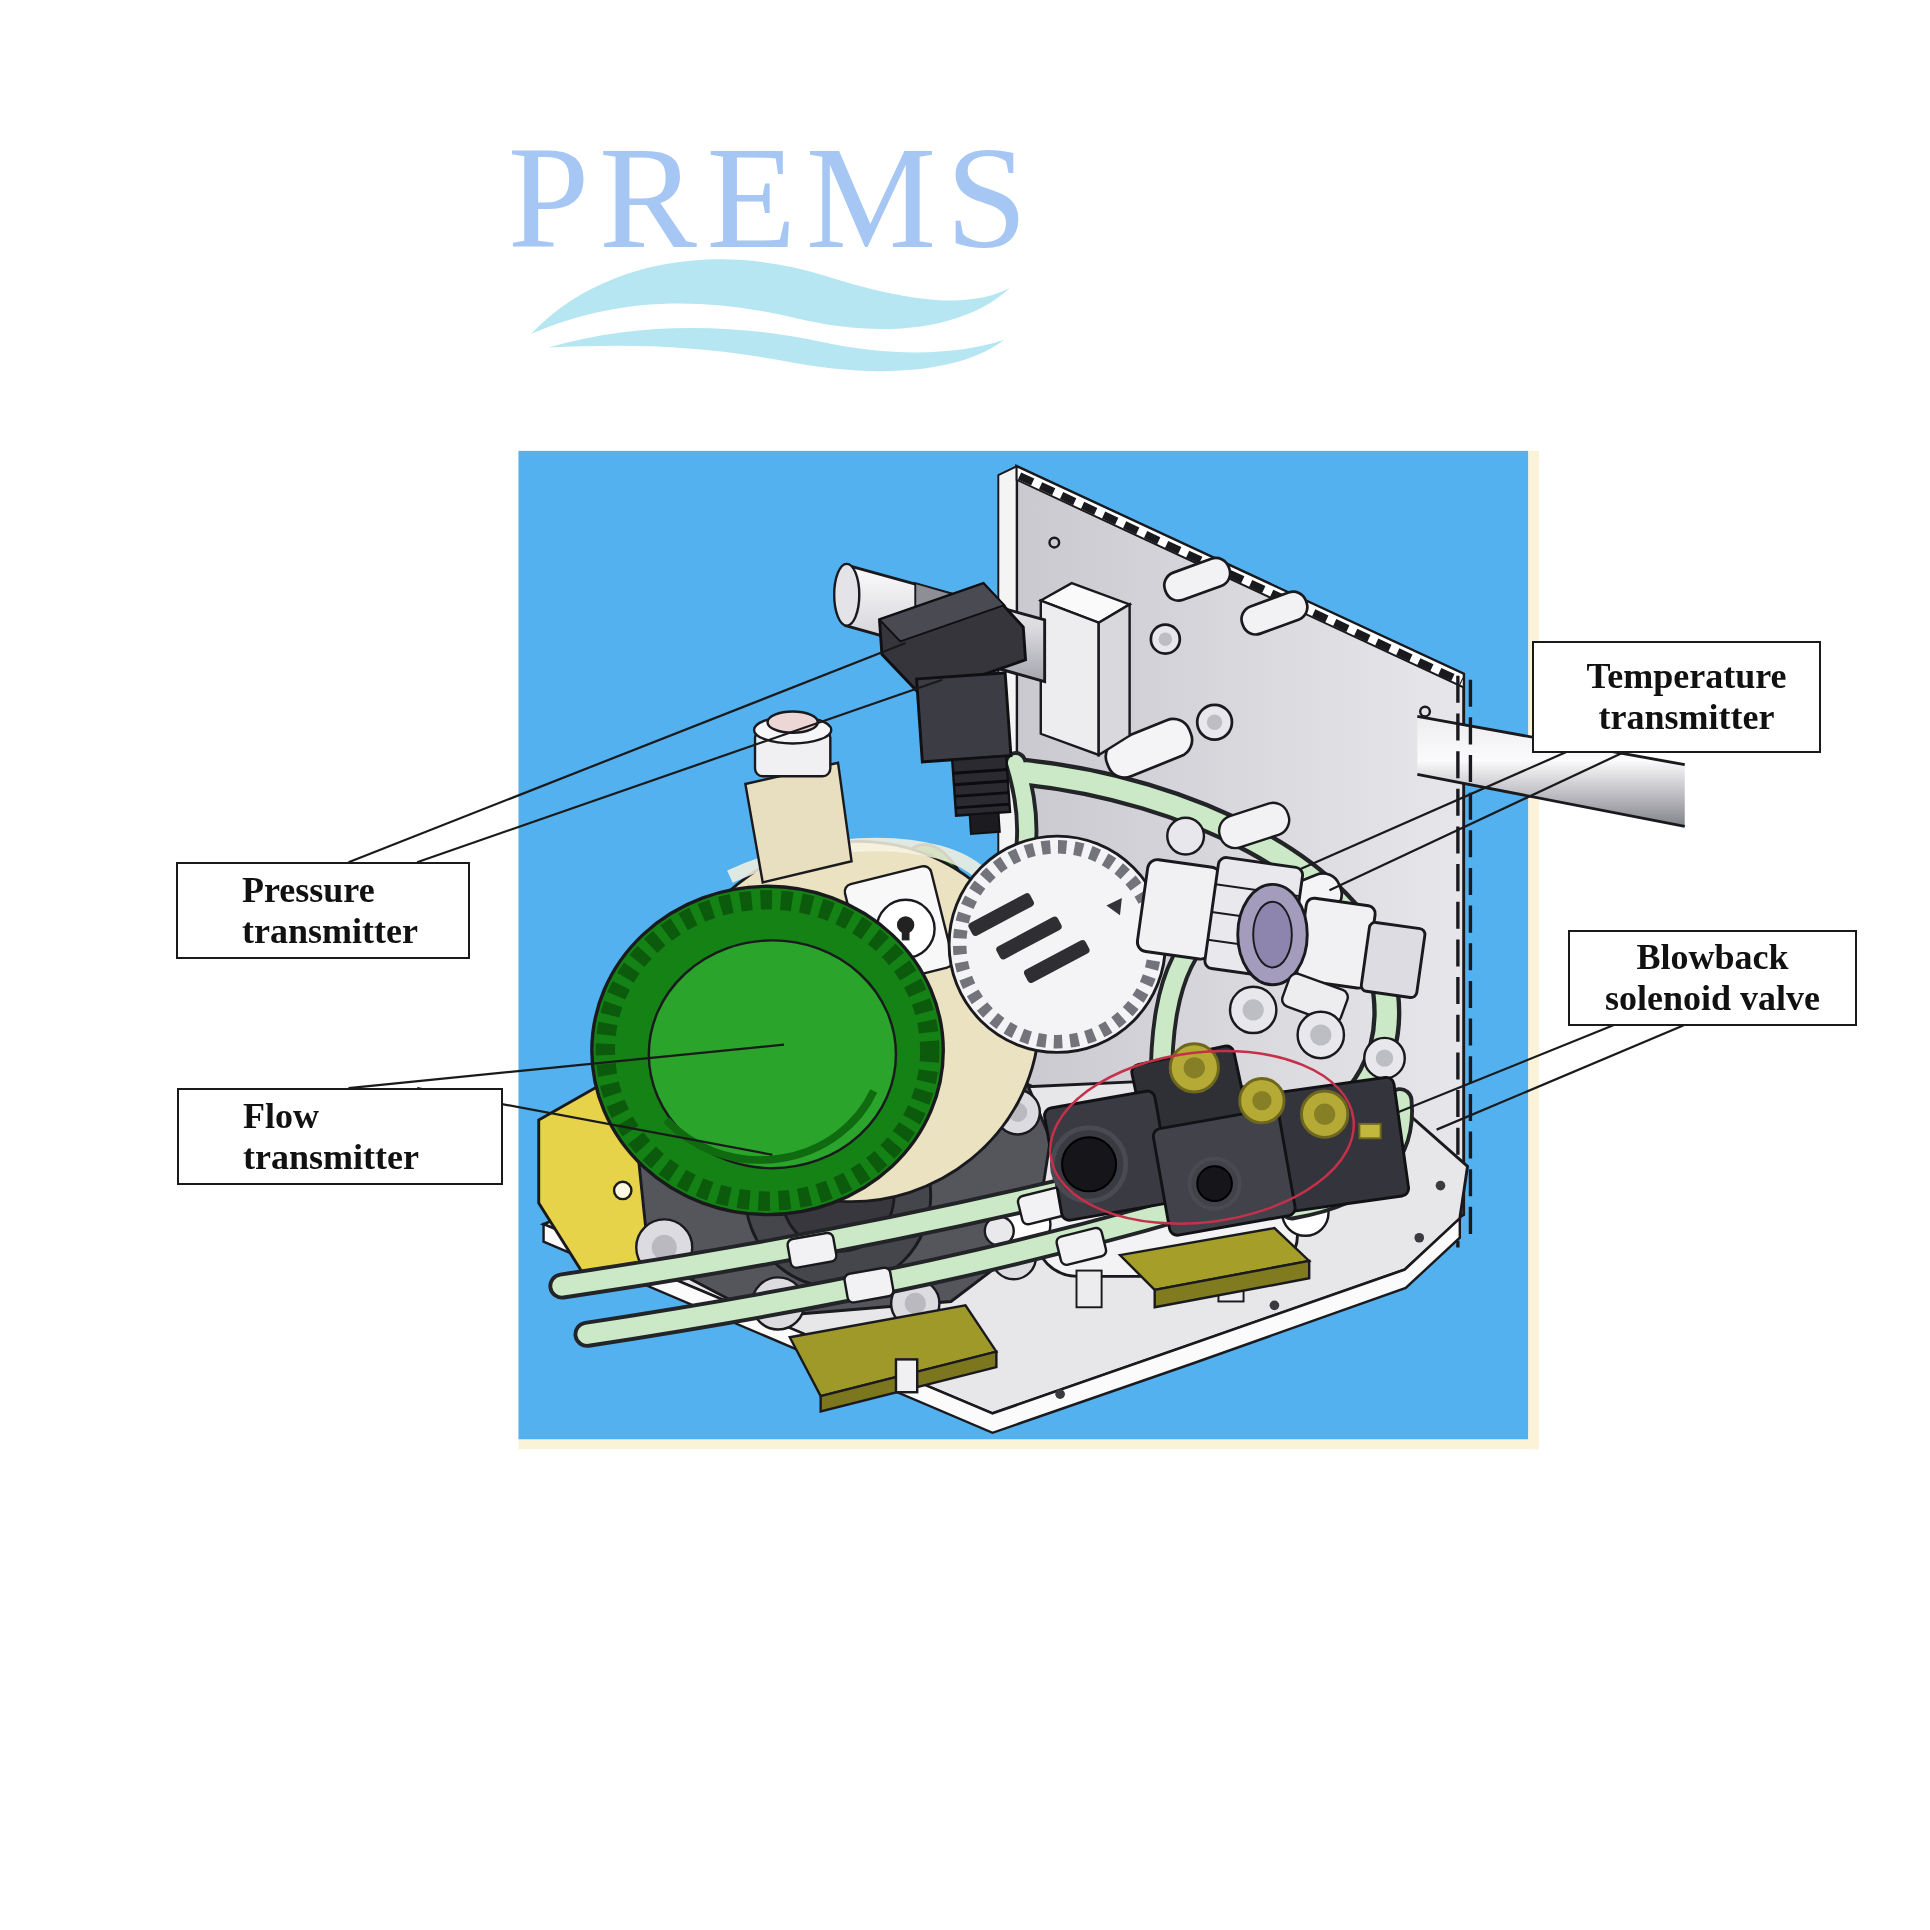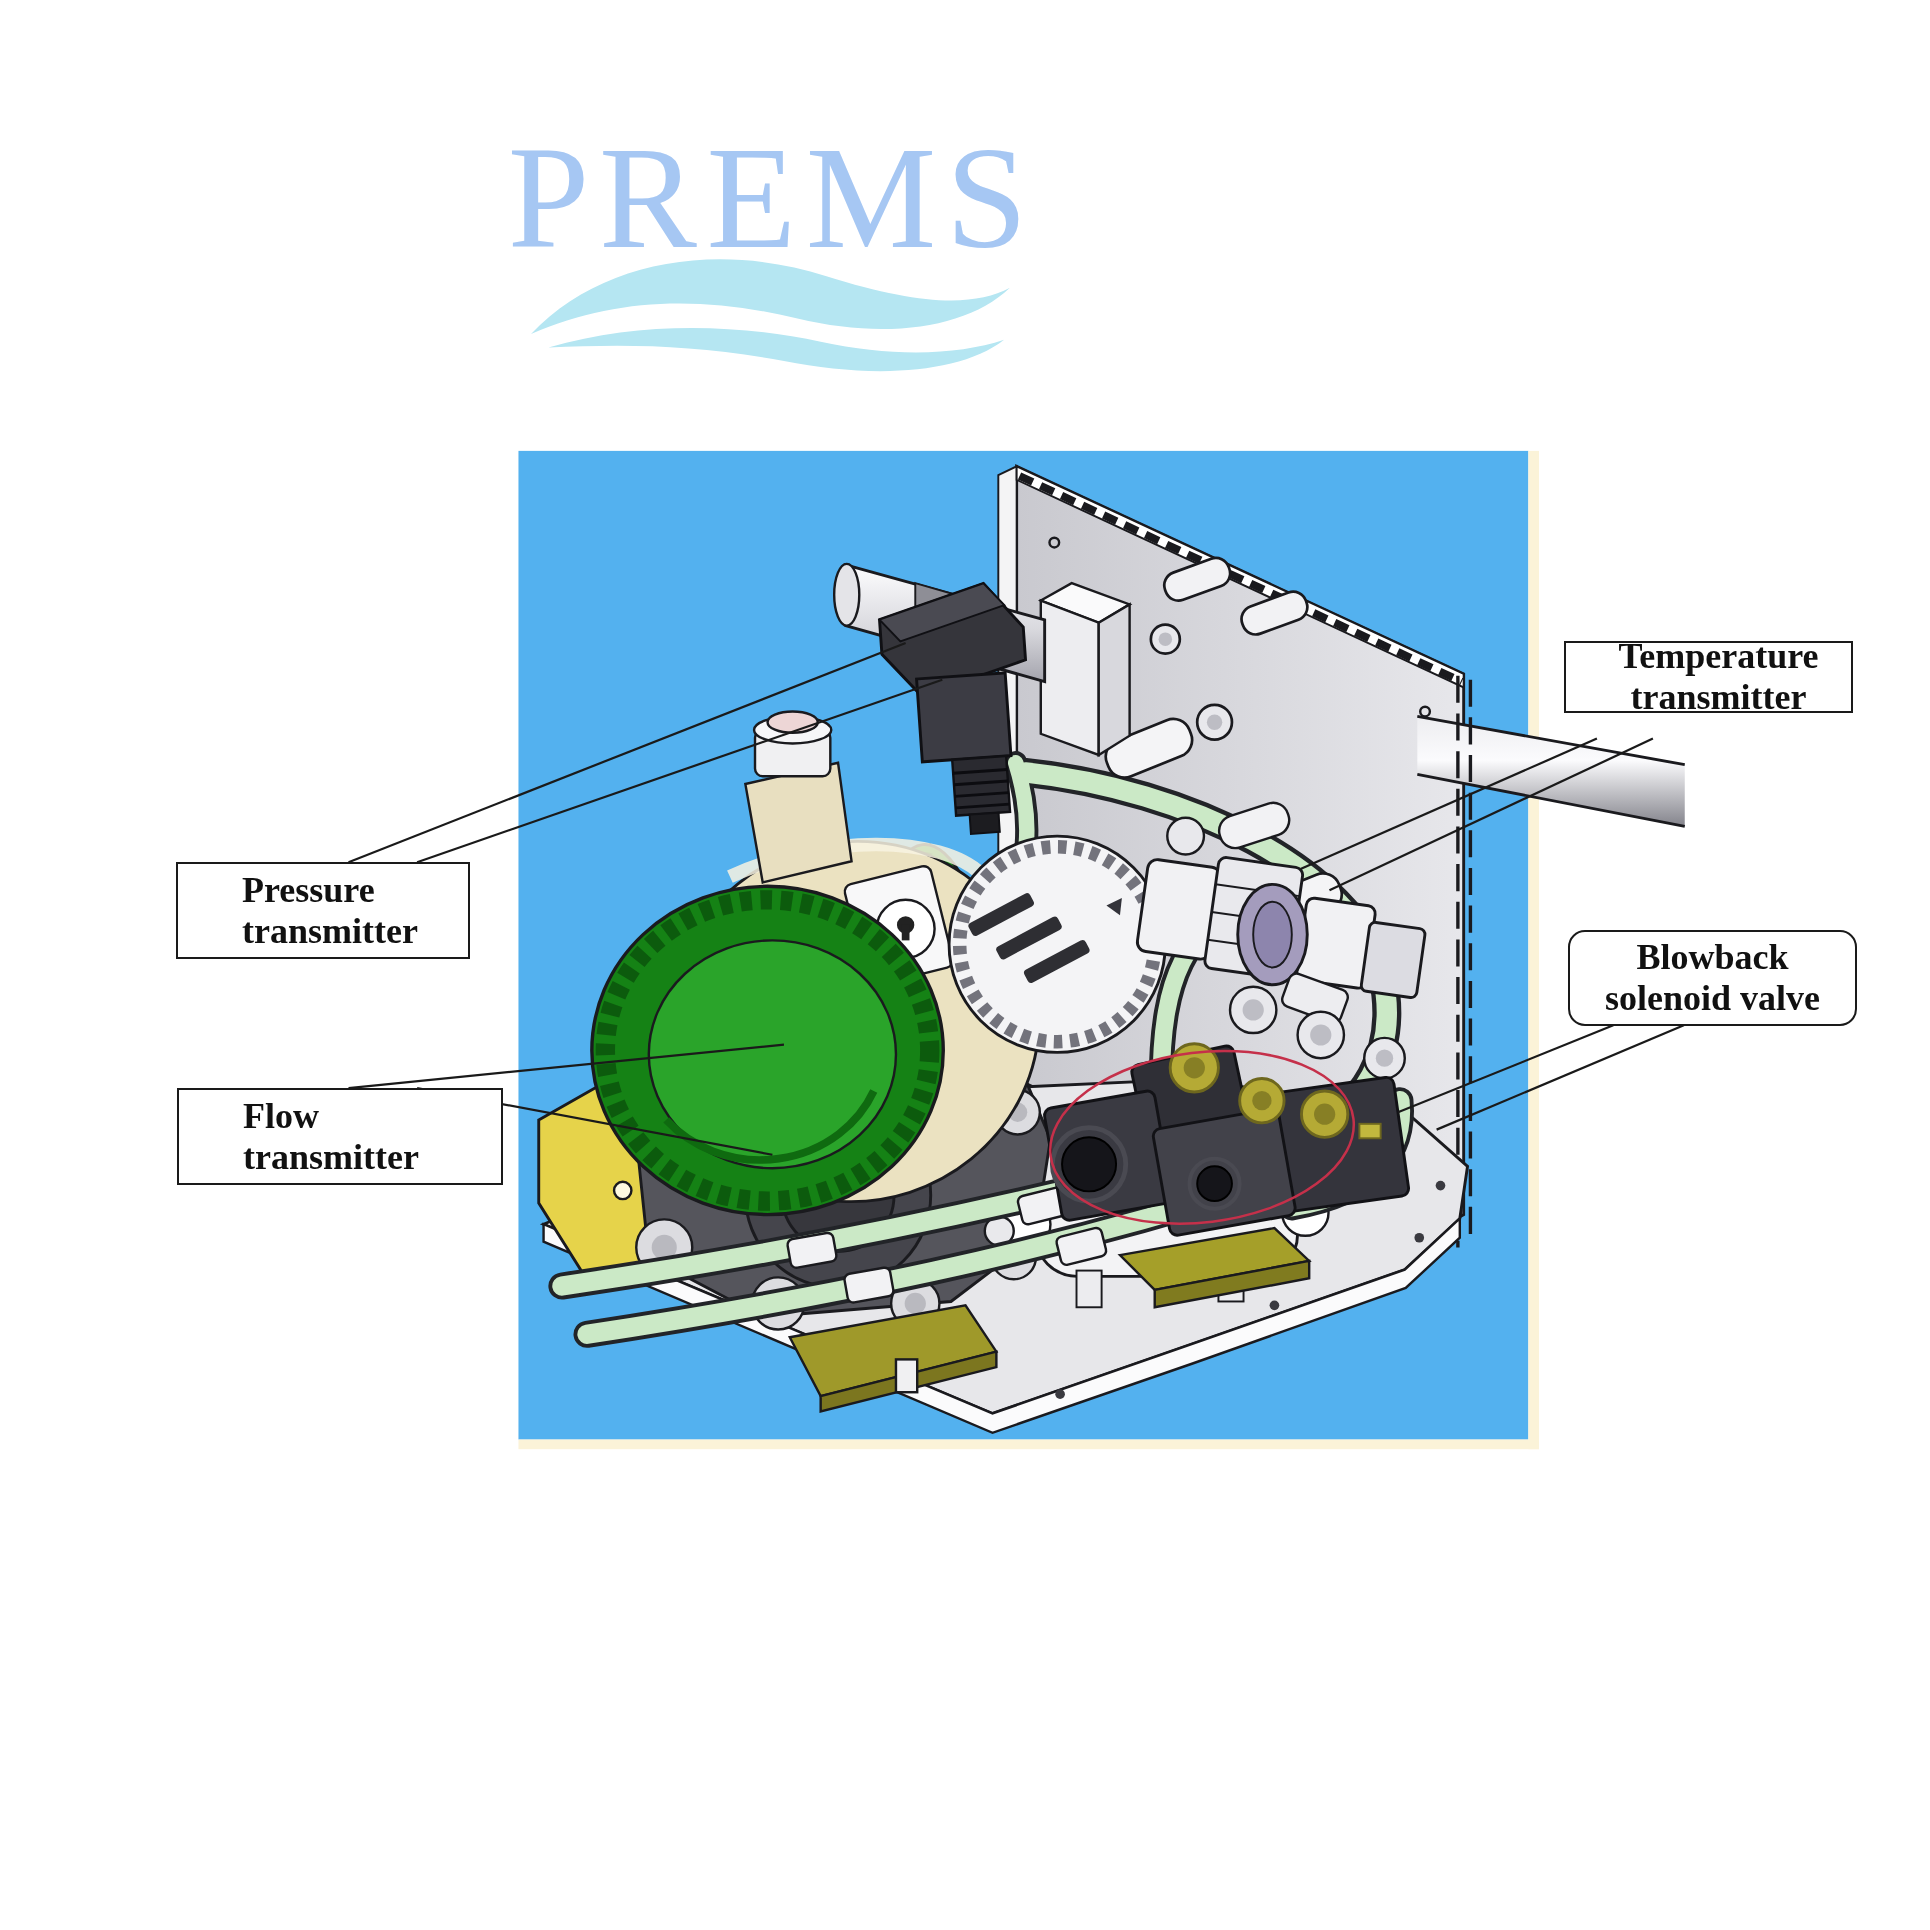--- a/index.html
+++ b/index.html
@@ -309,22 +309,22 @@
 <div class="label-box align-left" style="left:176px;top:862px;width:294px;height:97px;">
   <span class="lbl-line">Pressure</span>
   <span class="lbl-line">transmitter</span>
 </div>
 
 <div class="label-box align-left" style="left:177px;top:1088px;width:326px;height:97px;">
   <span class="lbl-line">Flow</span>
   <span class="lbl-line">transmitter</span>
 </div>
 
-<div class="label-box align-center" style="left:1564px;top:641px;width:289px;height:72px;padding-left:20px;">
+<div class="label-box align-center" style="left:1532px;top:641px;width:289px;height:112px;padding-left:20px;">
   <span class="lbl-line">Temperature</span>
   <span class="lbl-line">transmitter</span>
 </div>
 
-<div class="label-box align-center" style="left:1568px;top:930px;width:289px;height:96px;border-radius:17px;">
+<div class="label-box align-center" style="left:1568px;top:930px;width:289px;height:96px;">
   <span class="lbl-line">Blowback</span>
   <span class="lbl-line">solenoid valve</span>
 </div>
 
 
 </body></html>

